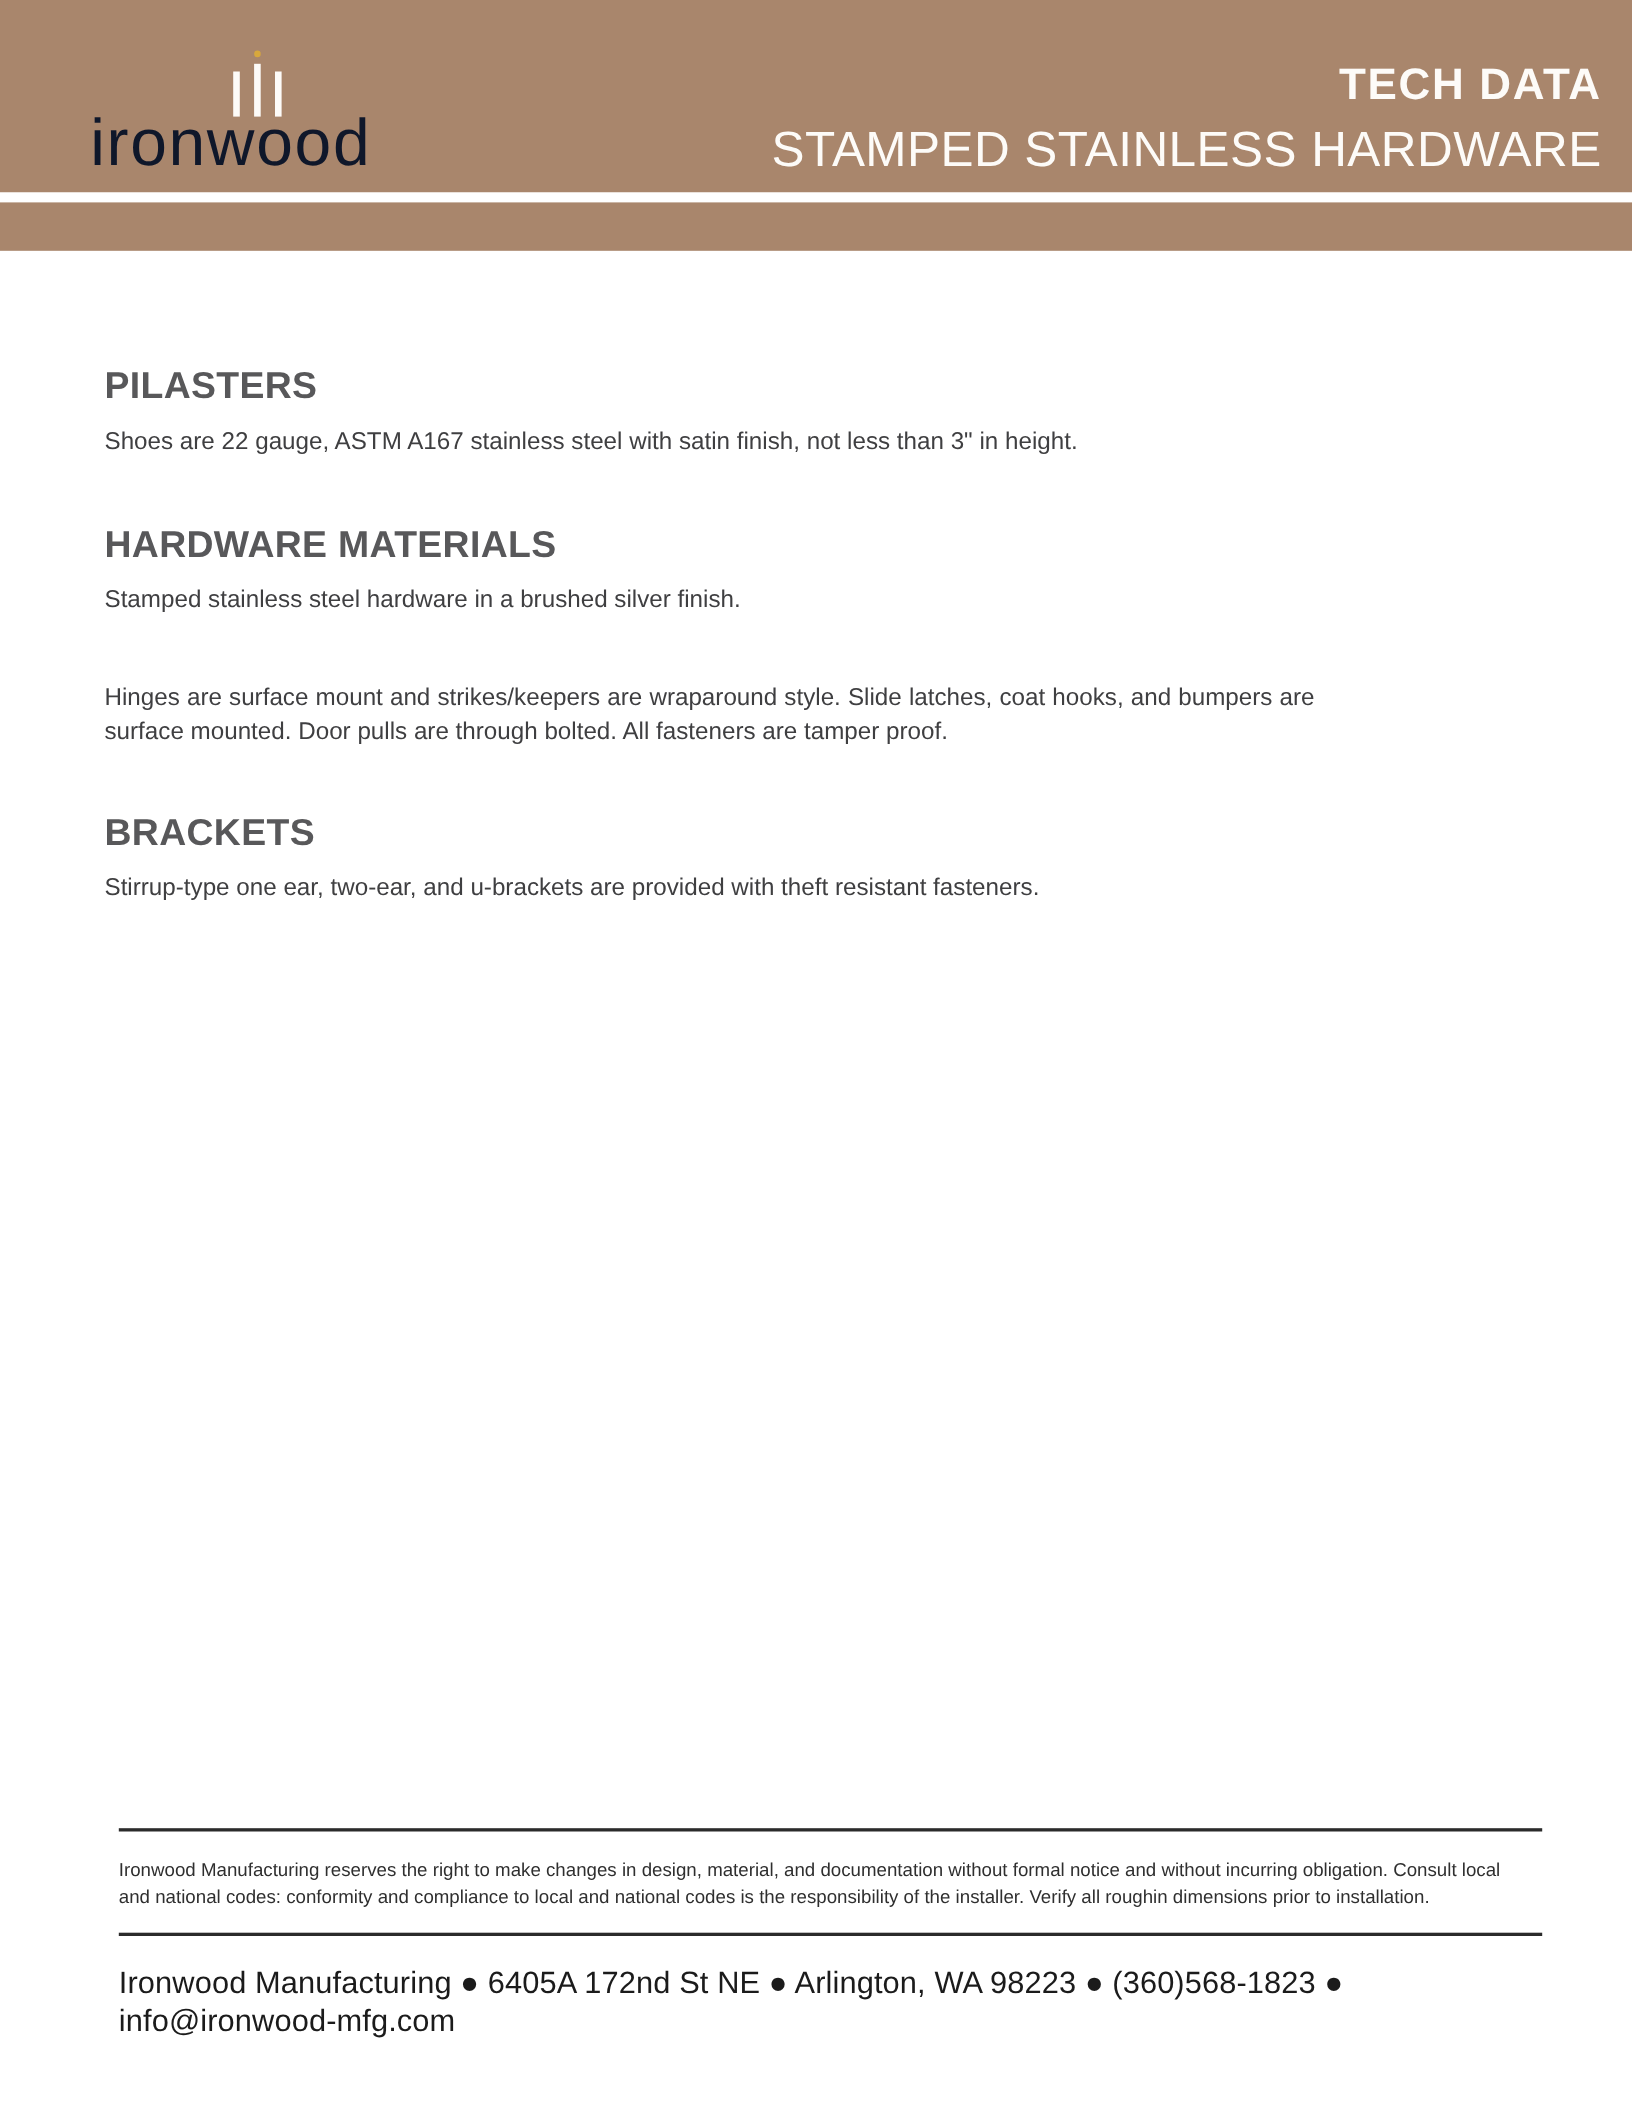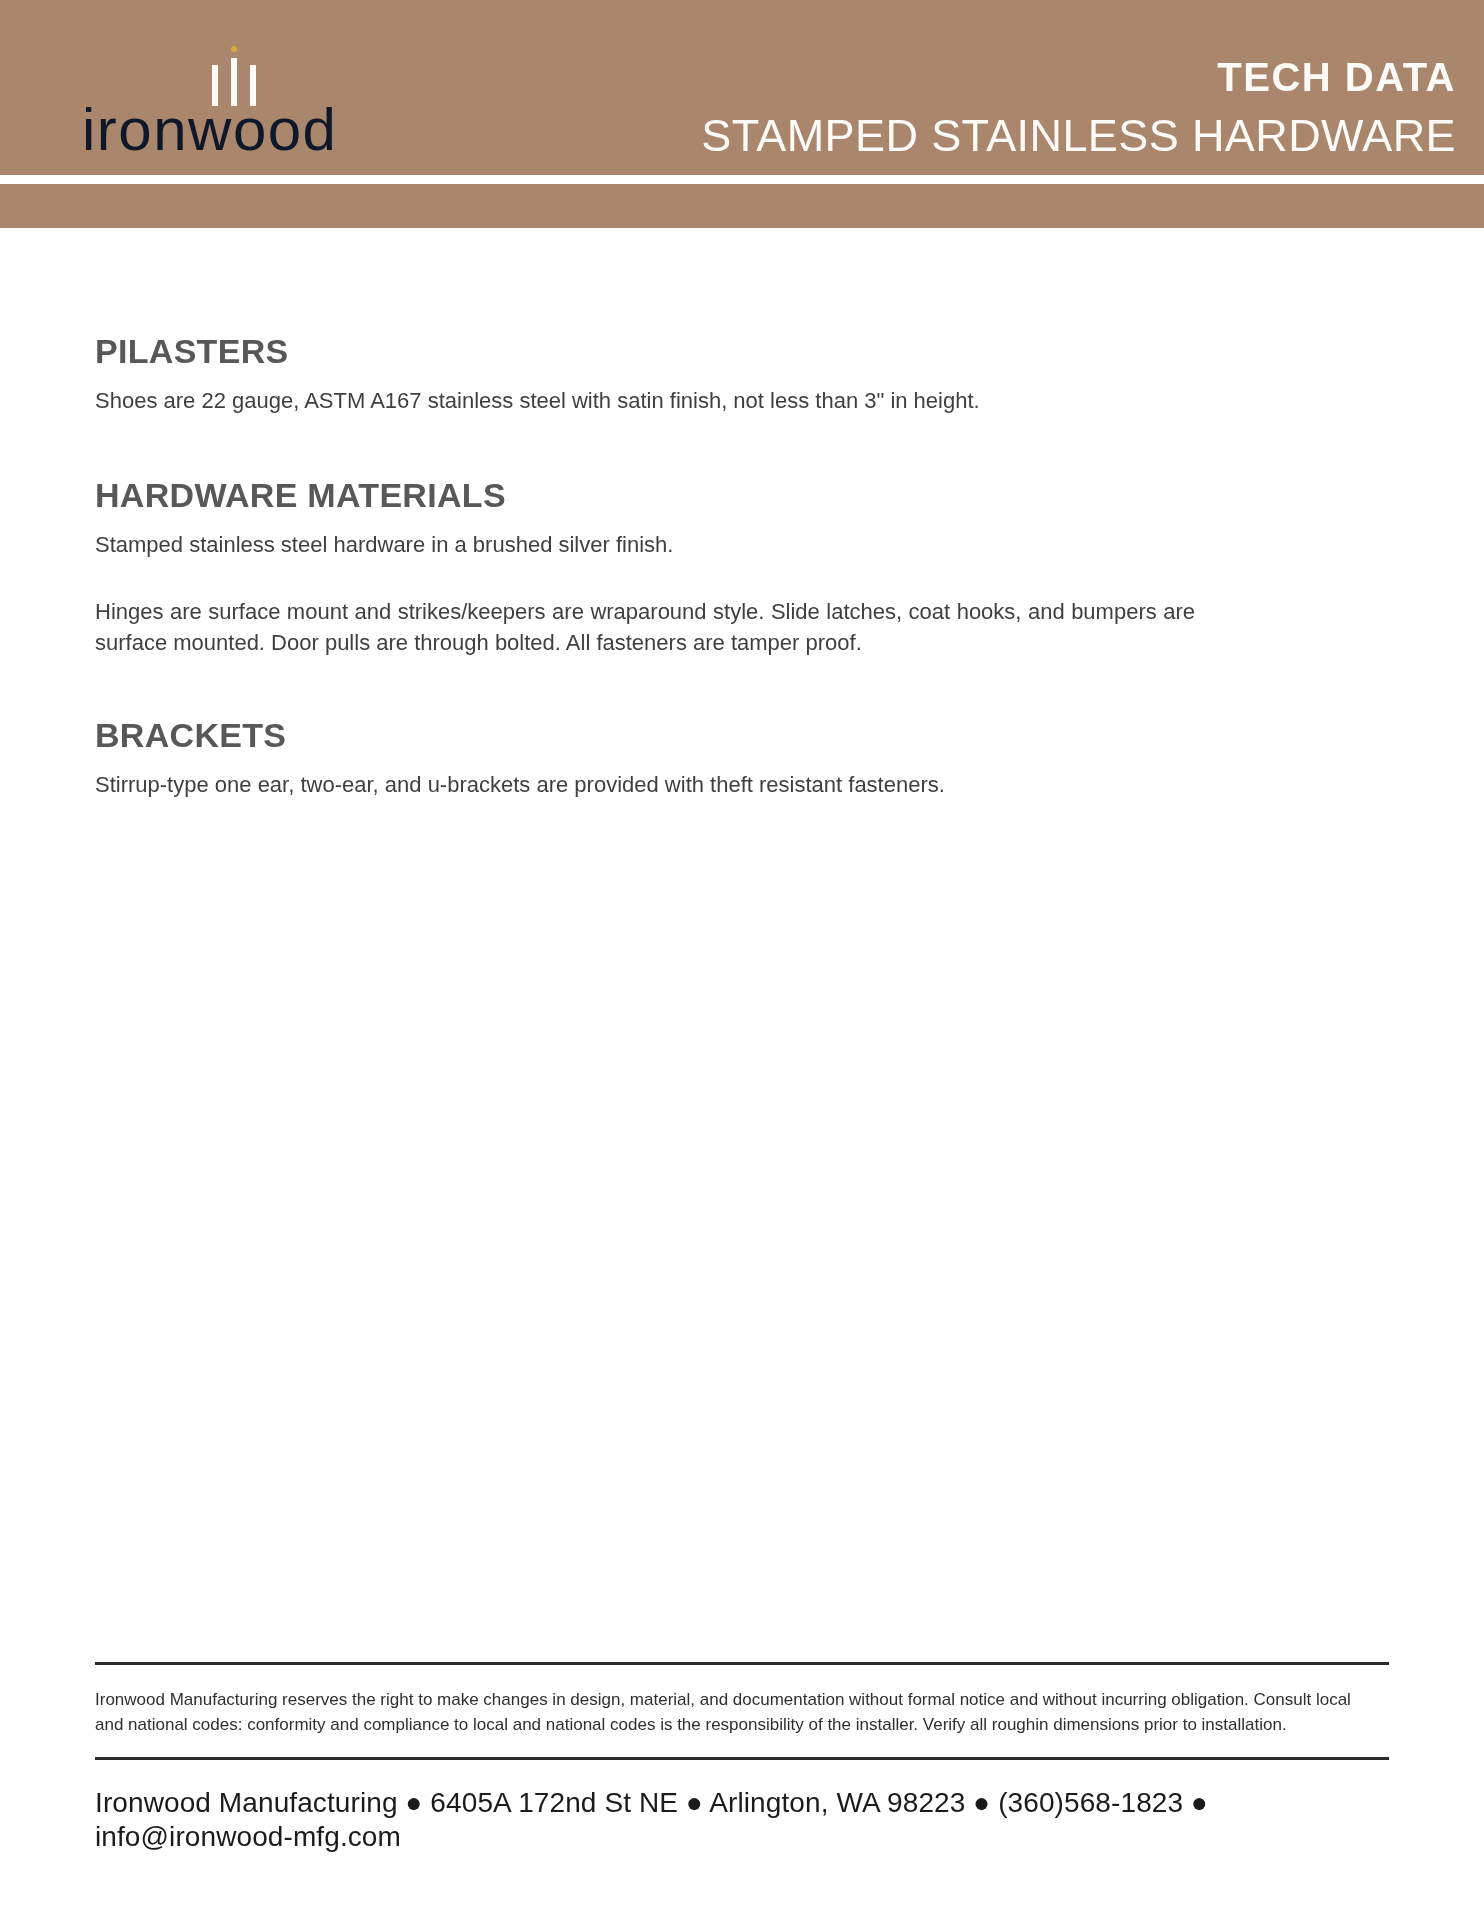--- a/index.html
+++ b/index.html
@@ -140,27 +140,27 @@
   .section-body {
     font-size: 22px;
     line-height: 31px;
     font-weight: 400;
     color: #3f3f41;
     margin: 0;
   }
   .section-body.justify { text-align: justify; }
 
   .sec-pilasters   { margin-bottom: 58px; }
-  .sec-materials   { margin-bottom: 36px; }
+  .sec-materials   { margin-bottom: 58px; }
   .sec-door        { margin-bottom: 56px; }
 
   
   .footer {
     position: absolute;
-    left: 95px;
+    left: 108px;
     top: 1662px;
     width: 1294px;
   }
   .footer-rule-top {
     width: 1294px;
     height: 3px;
     background: #2b2b2b;
   }
   .footer-disclaimer {
     font-size: 17px;

